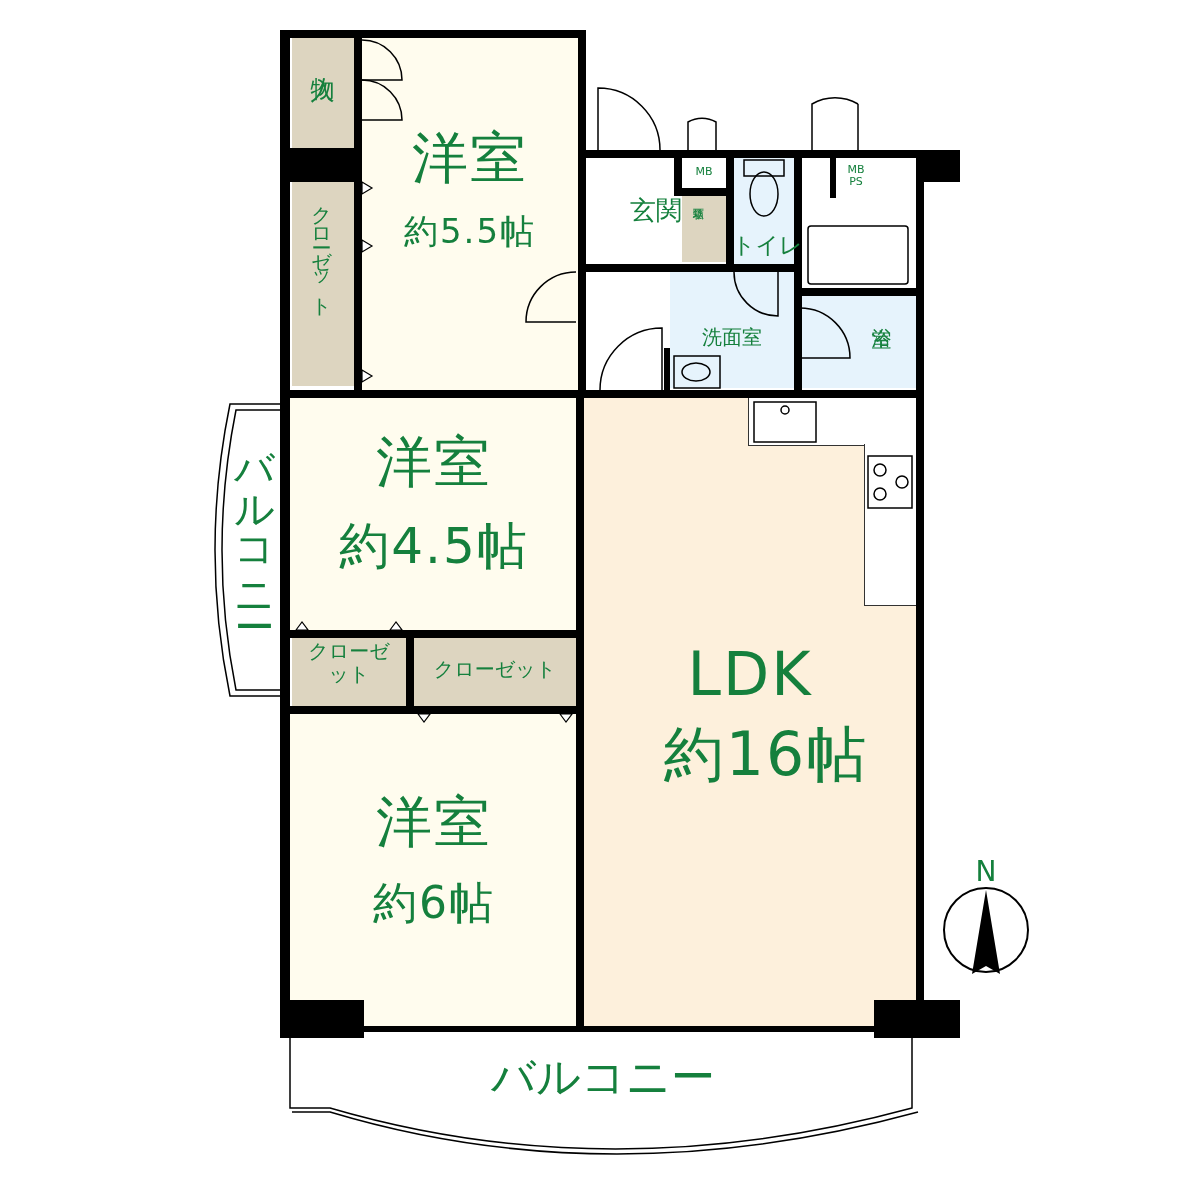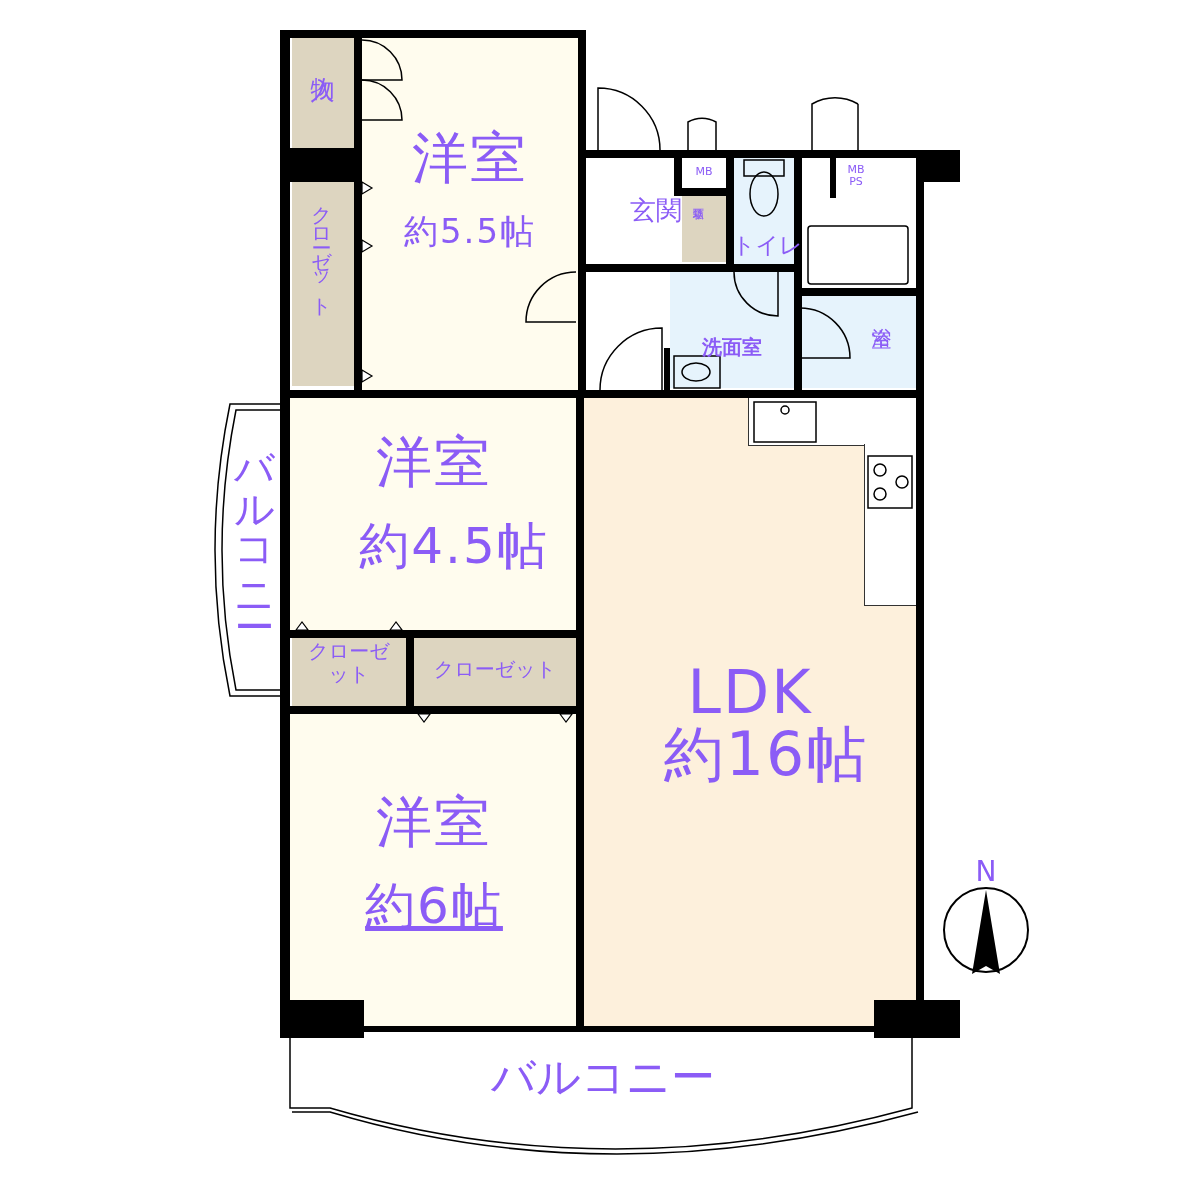--- a/index.html
+++ b/index.html
@@ -1,18 +1,18 @@
 <!DOCTYPE html>
 <html><head>
 <meta charset="utf-8">
 <style>
   html, body { margin:0; padding:0; background:#ffffff; }
   body { width:1200px; height:1200px; position:relative; overflow:hidden; font-family:"DejaVu Sans", "Liberation Sans", sans-serif; color:#111; }
   .room { position:absolute; box-sizing:border-box; }
-  .label { position:absolute; text-align:center; line-height:1.15; color:#8b5cf6; white-space:nowrap; }
+  .label { position:absolute; text-align:center; line-height:1.15; color:#15803d; white-space:nowrap; }
   .big { font-size:56px; letter-spacing:2px; }
   .mid { font-size:26px; }
   .small { font-size:20px; }
   .tiny { font-size:11px; line-height:1.05; }
   .vert { writing-mode:vertical-rl; text-orientation:upright; }
   svg { position:absolute; left:0; top:0; }
 </style>
 </head>
 <body>
 
@@ -116,32 +116,32 @@
   <g>
     <circle cx="986" cy="930" r="42" fill="none" stroke="#000" stroke-width="2"></circle>
     <polygon points="986,890 972,974 986,966 1000,974" fill="#000"></polygon>
   </g>
 </svg>
 
 <div class="label big" style="left:362px;top:126px;width:216px;">洋室</div>
 <div class="label big" style="left:358px;top:212px;width:224px;font-size:34px;">約5.5帖</div>
 
 <div class="label big" style="left:290px;top:430px;width:288px;">洋室</div>
-<div class="label big" style="left:290px;top:518px;width:288px;font-size:50px;padding-left:20px;">約4.5帖</div>
+<div class="label big" style="left:290px;top:518px;width:288px;font-size:50px;">約4.5帖</div>
 
 <div class="label big" style="left:290px;top:790px;width:288px;">洋室</div>
-<div class="label big" style="left:290px;top:878px;width:288px;font-size:50px;text-decoration:underline;">約6帖</div>
+<div class="label big" style="left:290px;top:878px;width:288px;font-size:44px;">約6帖</div>
 
-<div class="label big" style="left:584px;top:640px;width:332px;font-size:60px;margin-top:18px;">LDK</div>
+<div class="label big" style="left:584px;top:640px;width:332px;font-size:60px;">LDK</div>
 <div class="label big" style="left:584px;top:720px;width:364px;font-size:60px;">約16帖</div>
 
 <div class="label mid" style="left:616px;top:196px;width:80px;">玄関</div>
 <div class="label tiny vert" style="left:692px;top:200px;">下駄箱</div>
 <div class="label small" style="left:732px;top:232px;width:64px;font-size:23px;">トイレ</div>
-<div class="label small" style="left:680px;top:336px;width:104px;font-weight:bold;">洗面室</div>
+<div class="label small" style="left:680px;top:326px;width:104px;">洗面室</div>
 <div class="label small vert" style="left:870px;top:312px;">浴室</div>
 <div class="label small vert" style="left:308px;top:58px;font-size:24px;">物入</div>
 <div class="label small vert" style="left:310px;top:192px;">クローゼット</div>
 <div class="label small" style="left:292px;top:640px;width:114px;white-space:normal;word-break:break-all;padding:0 16px;box-sizing:border-box;"><span>クローゼット</span></div>
 <div class="label small" style="left:414px;top:658px;width:162px;">クローゼット</div>
 <div class="label tiny" style="left:682px;top:166px;width:44px;">MB</div>
 <div class="label tiny" style="left:836px;top:164px;width:40px;">
   <div>MB</div>
   <div>PS</div>
 </div>

